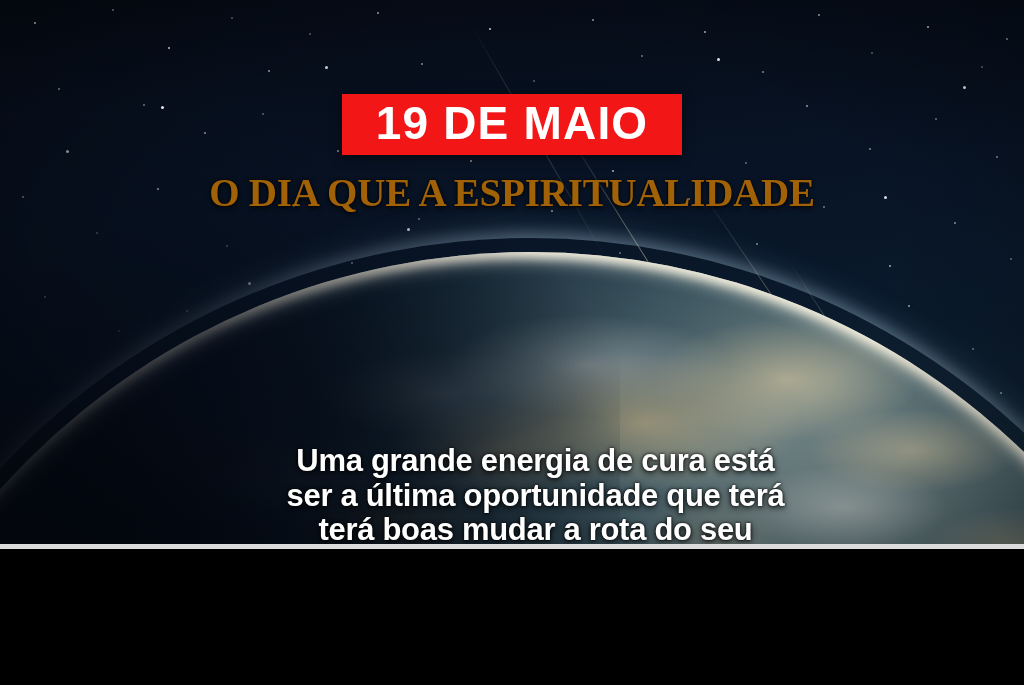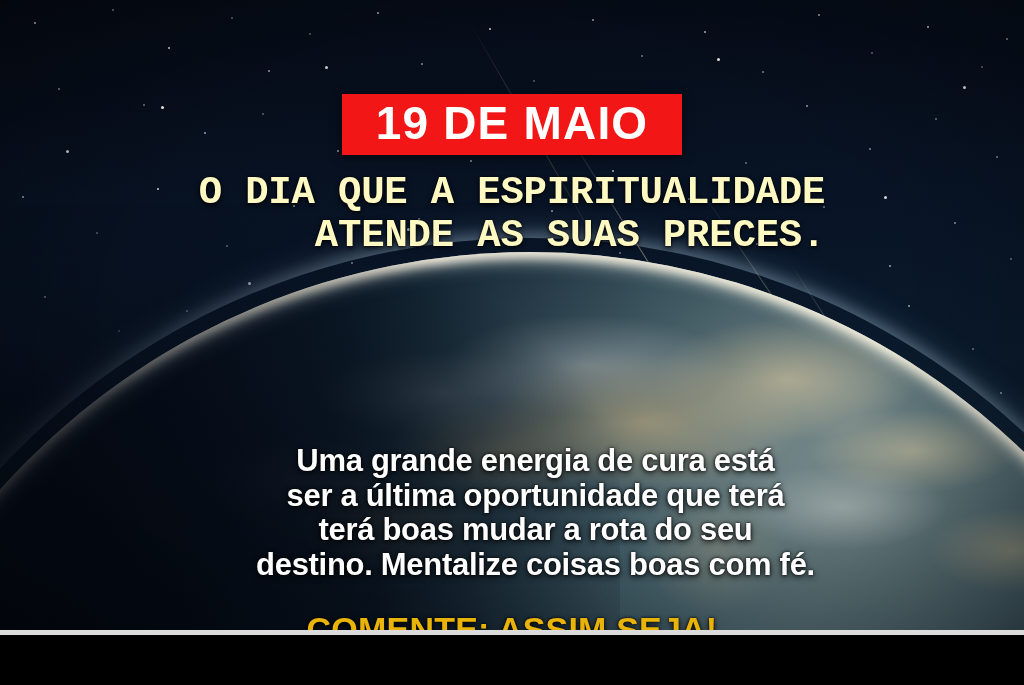--- a/index.html
+++ b/index.html
@@ -8,21 +8,21 @@
     padding: 0;
     background: #000;
   }
   body {
     font-family: "Liberation Sans", sans-serif;
   }
 
   #poster {
     position: relative;
     width: 1024px;
-    height: 635px;
+    height: 549px;
     overflow: hidden;
     background: #060c18;
     user-select: none;
   }
 
   
   .space {
     position: absolute;
     inset: 0;
     background:
@@ -189,28 +189,28 @@
     font-size: 46px;
     font-weight: 700;
     letter-spacing: 1.2px;
     line-height: 1;
     white-space: nowrap;
     font-family: "Liberation Sans", sans-serif;
   }
 
   .headline {
     margin-top: 17px;
-    text-align: right;
-    color: #fef9c3;
+    text-align: center;
+    color: #a16207;
     font-size: 39px;
     font-weight: 700;
     line-height: 1.10;
     letter-spacing: -0.2px;
     text-shadow: 0 2px 5px rgba(0,0,0,0.80), 0 0 2px rgba(0,0,0,0.9);
-    font-family: Liberation Mono, monospace;
+    font-family: Liberation Serif, serif;
     max-width: 900px;
   }
   .headline .l { display: block; white-space: nowrap; }
 
   .body-copy {
     position: absolute;
     top: 444px;
     left: 0; right: 0;
     text-align: center;
     color: #ffffff;
@@ -271,21 +271,20 @@
   <div class="vignette"></div>
 
   <div class="content">
 
     <div class="date-banner">
       <div class="date-banner-text">19 DE MAIO</div>
     </div>
 
     <div class="headline">
       <span class="l">O DIA QUE A ESPIRITUALIDADE</span>
-      <span class="l">ATENDE AS SUAS PRECES.</span>
     </div>
 
   </div>
 
   <div class="body-copy">
     <span class="l">Uma grande energia de cura está</span>
     <span class="l">ser a última oportunidade que terá</span>
     <span class="l">terá boas mudar a rota do seu</span>
     <span class="l">destino. Mentalize coisas boas com fé.</span>
   </div>

